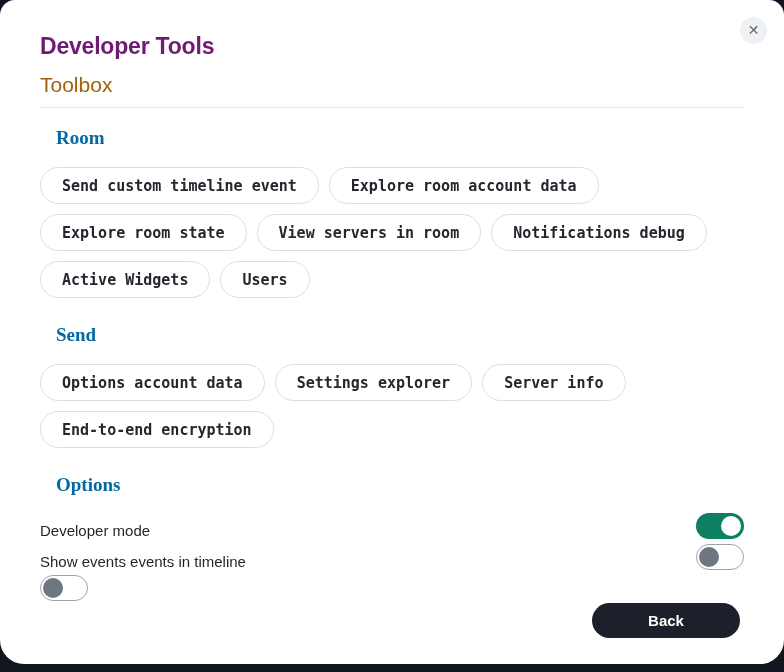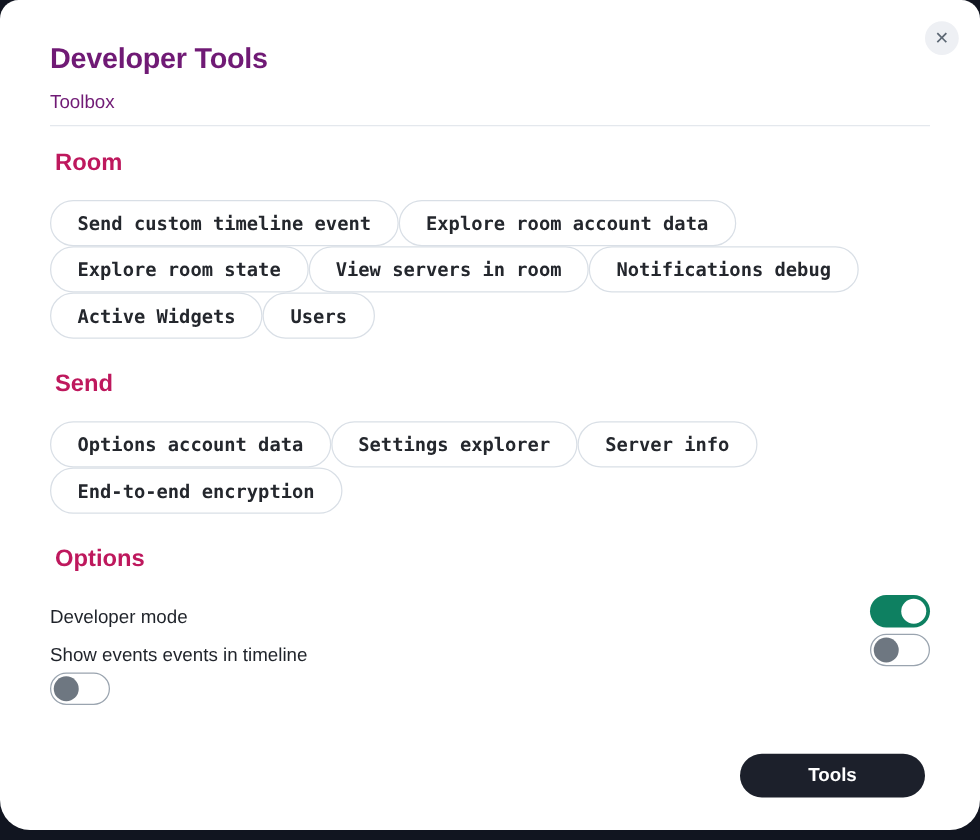--- a/index.html
+++ b/index.html
@@ -41,38 +41,40 @@
     margin: 0;
     padding-top: 33px;
     font-size: 23px;
     line-height: 26px;
     font-weight: bold;
     color: #701a75;
     letter-spacing: -0.2px;
   }
   .subtitle {
     margin-top: 14px;
-    font-size: 15px;
-    color: #701a75;
+    font-size: 21px;
+    color: #a16207;
   }
   .divider {
     margin-top: 10px;
     border-bottom: 1px solid #e4e8ed;
   }
   .section-heading {
-    margin: 26px 0 0 4px;
+    margin: 26px 0 0 16px;
     font-size: 19px;
     line-height: 21px;
     font-weight: bold;
-    color: #be185d;
+    color: #0369a1;
+    font-family: Liberation Serif, serif;
   }
   .section:first-of-type .section-heading { margin-top: 19px; }
   .btn-row {
     display: flex;
     flex-wrap: wrap;
+    gap: 10px;
     margin-top: 19px;
   }
   .pill-btn {
     height: 37px;
     padding: 0 21px;
     border: 1px solid #d9dfe6;
     border-radius: 19px;
     background: #ffffff;
     font-family: "DejaVu Sans Mono", monospace;
     font-size: 15px;
@@ -183,15 +185,15 @@
   </div>
 
   <div class="option-row">
     <div class="toggle off">
       <div class="knob"></div>
     </div>
   </div>
 </div>
     </div>
 
-    <button class="back-btn">Tools</button>
+    <button class="back-btn">Back</button>
   </div>
 </div>
 
 </body></html>

